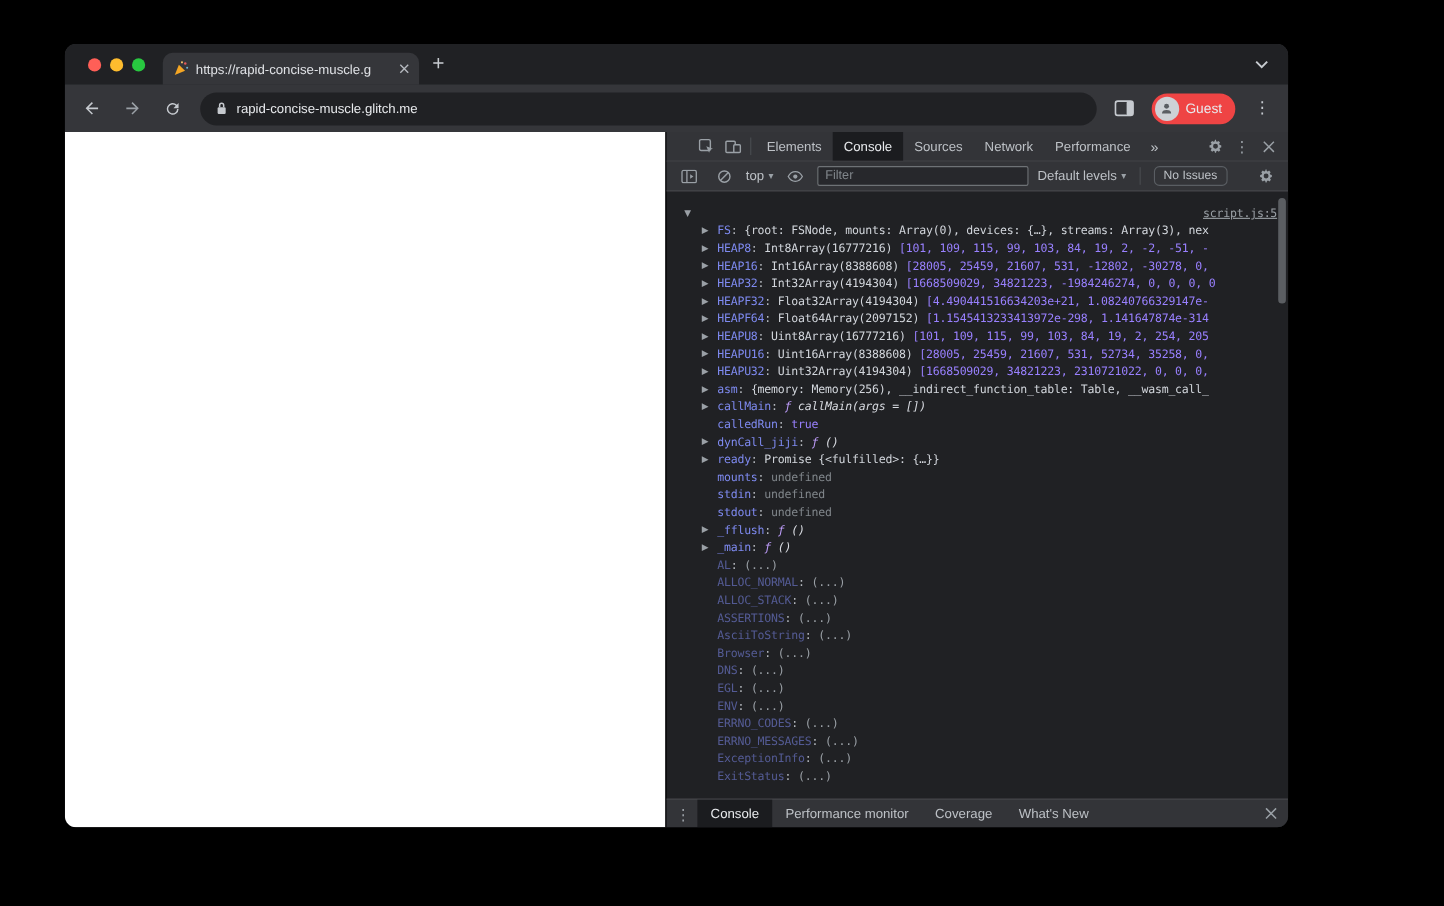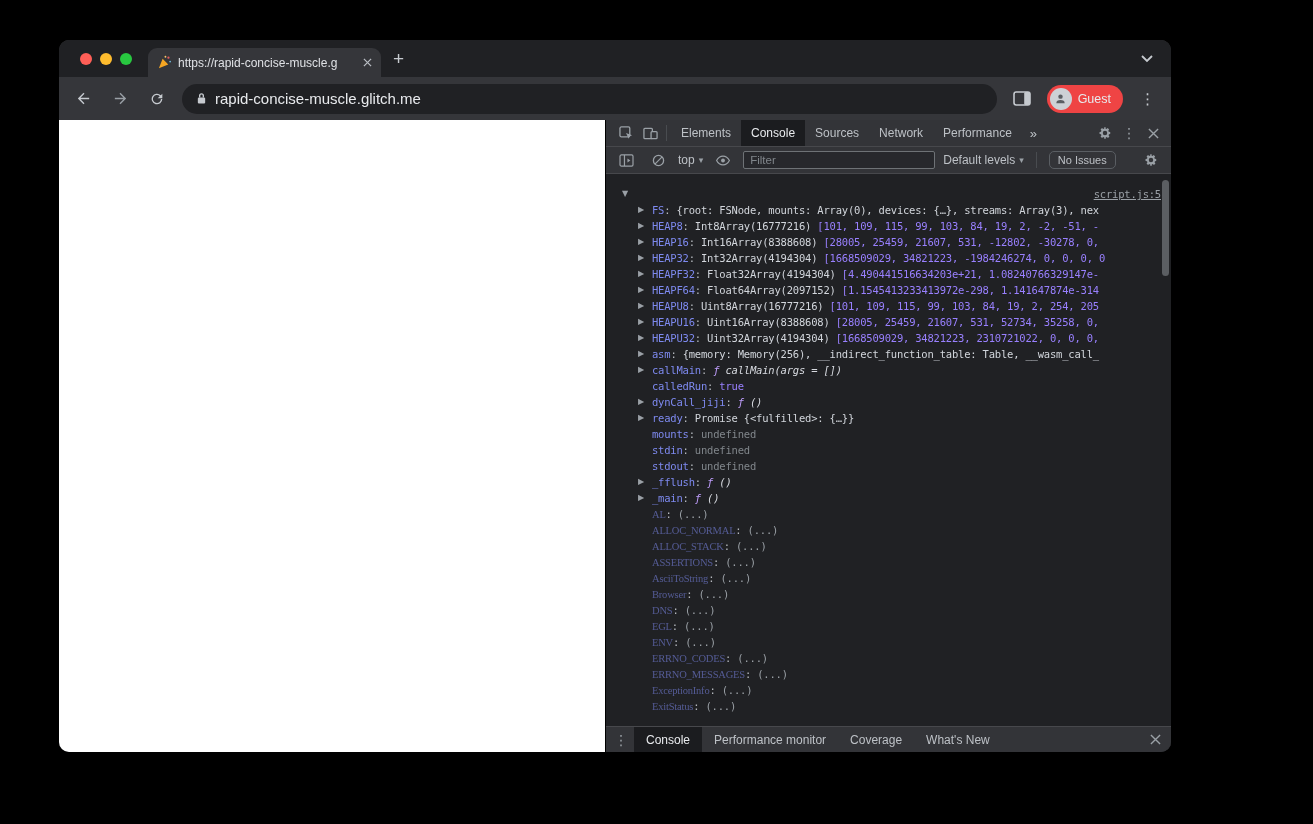--- a/index.html
+++ b/index.html
@@ -28,35 +28,35 @@
   .newtab { margin-left:12px; color:#c6cacf; font-size:19px; line-height:1; cursor:default; }
   .strip-spacer { flex:1; }
   .strip-chevron { margin-right:18px; display:flex; align-items:center; }
   
   .navbar { height:43px; background:#35363a; display:flex; align-items:center; padding:0 12px; gap:13px; flex:0 0 auto; }
   .navbtn { display:flex; align-items:center; justify-content:center; width:24px; height:24px; }
   .urlbar {
     flex:1; height:30px; background:#202124; border-radius:15px;
     display:flex; align-items:center; padding:0 14px; gap:8px; min-width:0;
   }
-  .url-text { color:#e8eaed; font-size:15px; white-space:nowrap; overflow:hidden; }
+  .url-text { color:#e8eaed; font-size:12px; white-space:nowrap; overflow:hidden; }
   .profile-pill { display:flex; align-items:center; gap:6px; background:#ef4444; border-radius:15px; padding:2px 12px 2px 3px; height:28px; }
   .avatar { width:22px; height:22px; border-radius:50%; background:#cdd1d6; display:flex; align-items:center; justify-content:center; }
   .profile-name { color:#e8eaed; font-size:12.5px; }
   .kebab { color:#c6cacf; font-size:15px; line-height:1; padding:0 4px; }
   
   .content { flex:1; display:flex; min-height:0; }
   .page { flex:1; background:#ffffff; }
   
   .devtools { width:566px; flex:0 0 auto; background:#202124; border-left:1px solid #000; display:flex; flex-direction:column; }
   .dt-toolbar, .dt-console-toolbar {
     height:27px; flex:0 0 auto; background:#333438; border-bottom:1px solid #47484c;
     display:flex; align-items:center; color:#bdc1c6; font-size:12px;
   }
-  .dt-toolbar { padding:0 6px 0 8px; }
+  .dt-toolbar { padding:0 6px 0 24px; }
   .icon-btn { display:flex; align-items:center; justify-content:center; width:24px; height:24px; flex:0 0 auto; }
   .vdiv { width:1px; height:16px; background:#494c50; margin:0 4px; flex:0 0 auto; }
   .dt-tabs { display:flex; height:100%; align-items:stretch; }
   .dt-tab { display:flex; align-items:center; padding:0 10px; color:#bdc1c6; white-space:nowrap; }
   .dt-tab.sel { background:#1b1c1f; color:#e8eaed; }
   .more-tabs { padding:0 8px; color:#bdc1c6; display:flex; align-items:center; font-size:13px; }
   .toolbar-spacer { flex:1; }
   
   .dt-console-toolbar { padding:0 8px; gap:8px; }
   .dd { display:flex; align-items:center; gap:4px; color:#bdc1c6; white-space:nowrap;text-align:center; }
@@ -71,21 +71,21 @@
   .dt-messages {
     flex:1; min-height:0; overflow:hidden; position:relative; padding-top:12px;
     font-family:"DejaVu Sans Mono", monospace; font-size:10.5px; letter-spacing:-0.2px; line-height:16px;
   }
   .crow { height:16px; white-space:pre; position:relative; padding-left:46px; overflow:hidden; padding-right:10px; }
   .crow.summary { padding-left:30px; }
   .tri { position:absolute; left:32px; top:0; width:12px; font-size:8px; color:#9aa0a6;
          font-family:"DejaVu Sans", sans-serif; }
   .summary .tri { left:16px; }
   .seg-name { color:#7e8af0; }
-  .crow.dim .seg-name { opacity:.55;font-family:Liberation Serif, serif; }
+  .crow.dim .seg-name { opacity:.55; }
   .seg-colon { color:#b4b8be; }
   .seg-prev { color:#d2d6dc; }
   .seg-type { color:#d2d6dc; }
   .seg-num { color:#9980ff; }
   .seg-kw { color:#9980ff; }
   .seg-undef { color:#80868b;margin-top:48px; }
   .seg-fn { color:#bd9cf9; font-style:italic; }
   .seg-fnsig { color:#d7dae0; font-style:italic;text-align:center; }
   .seg-dots { color:#9aa0a6; }
   .srclink { position:absolute; right:10px; top:0; color:#9aa0a6; text-decoration:underline; }

